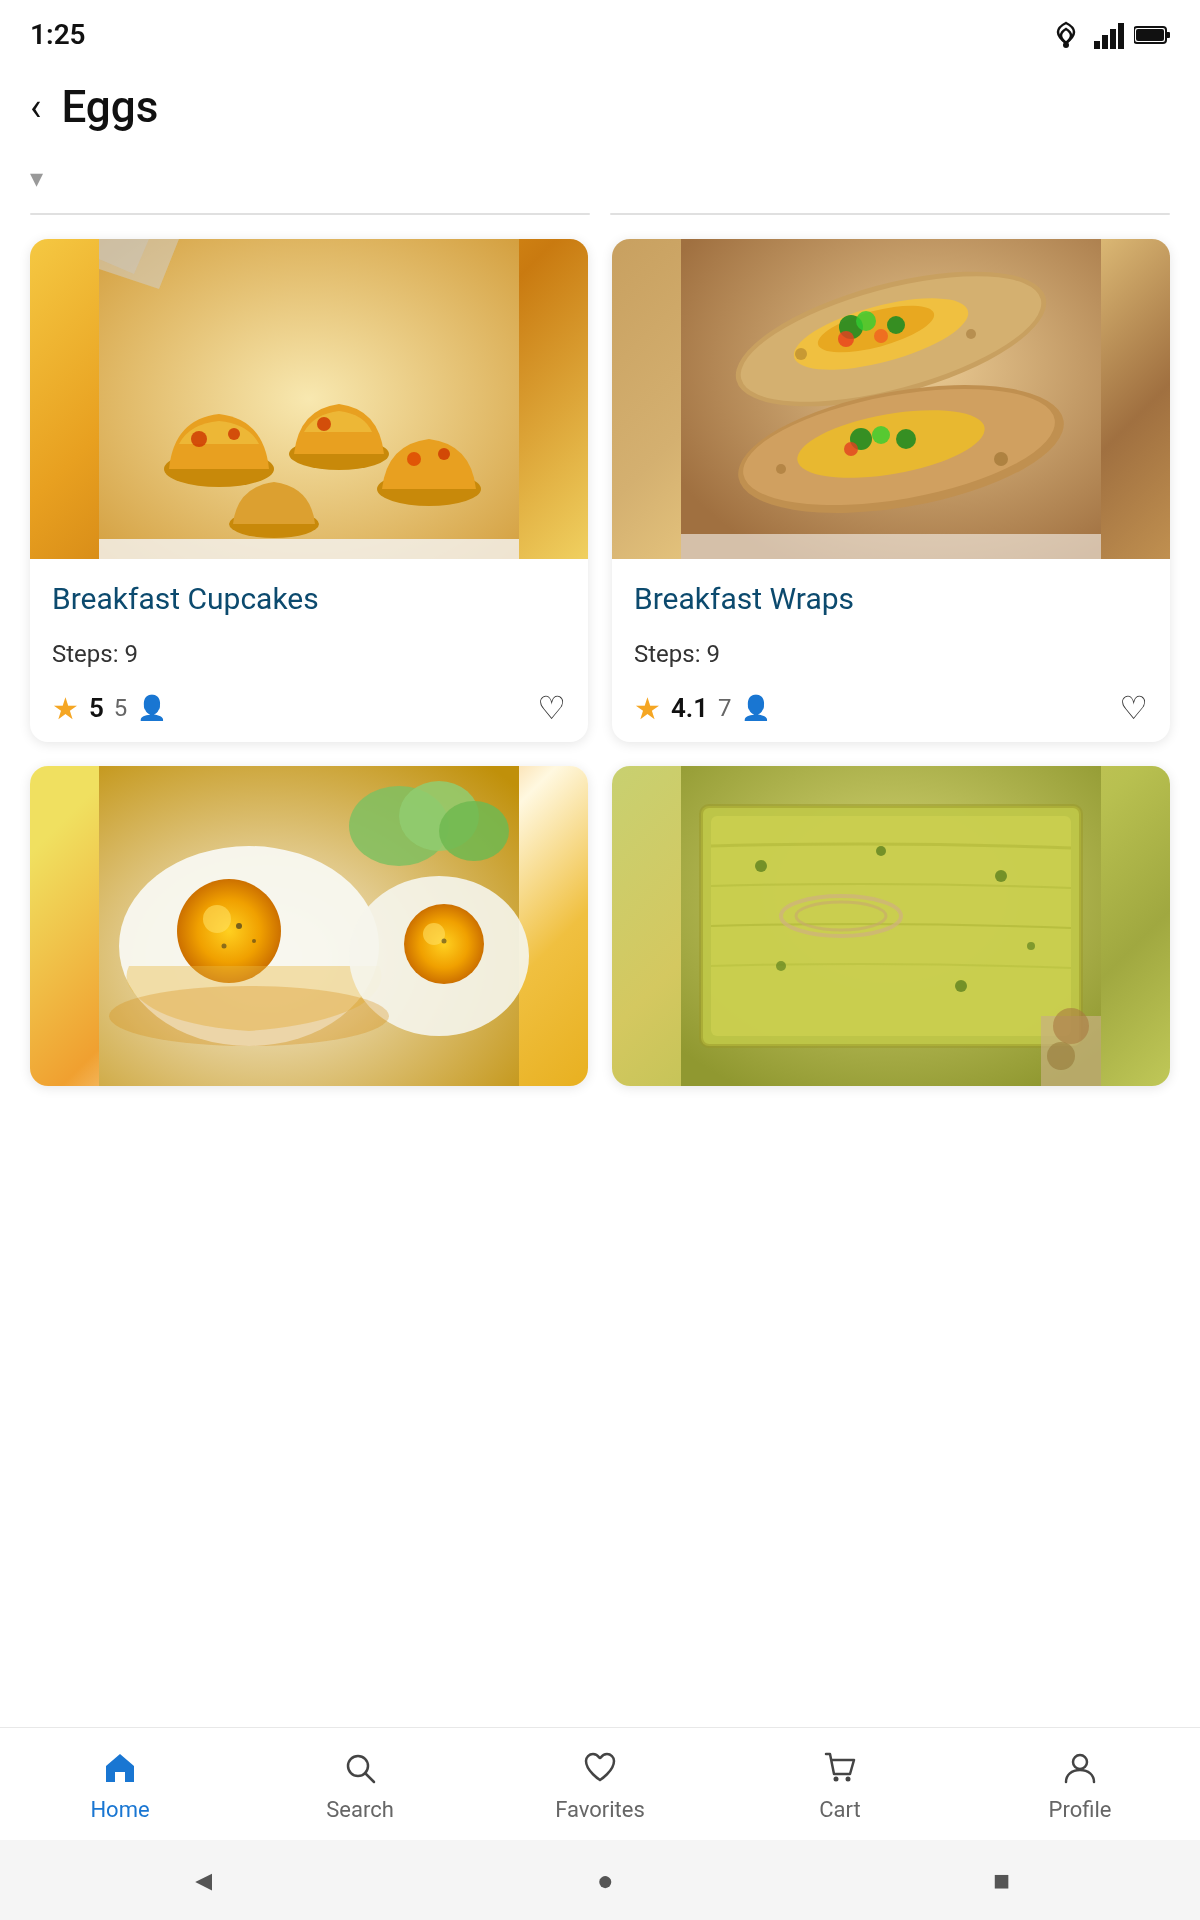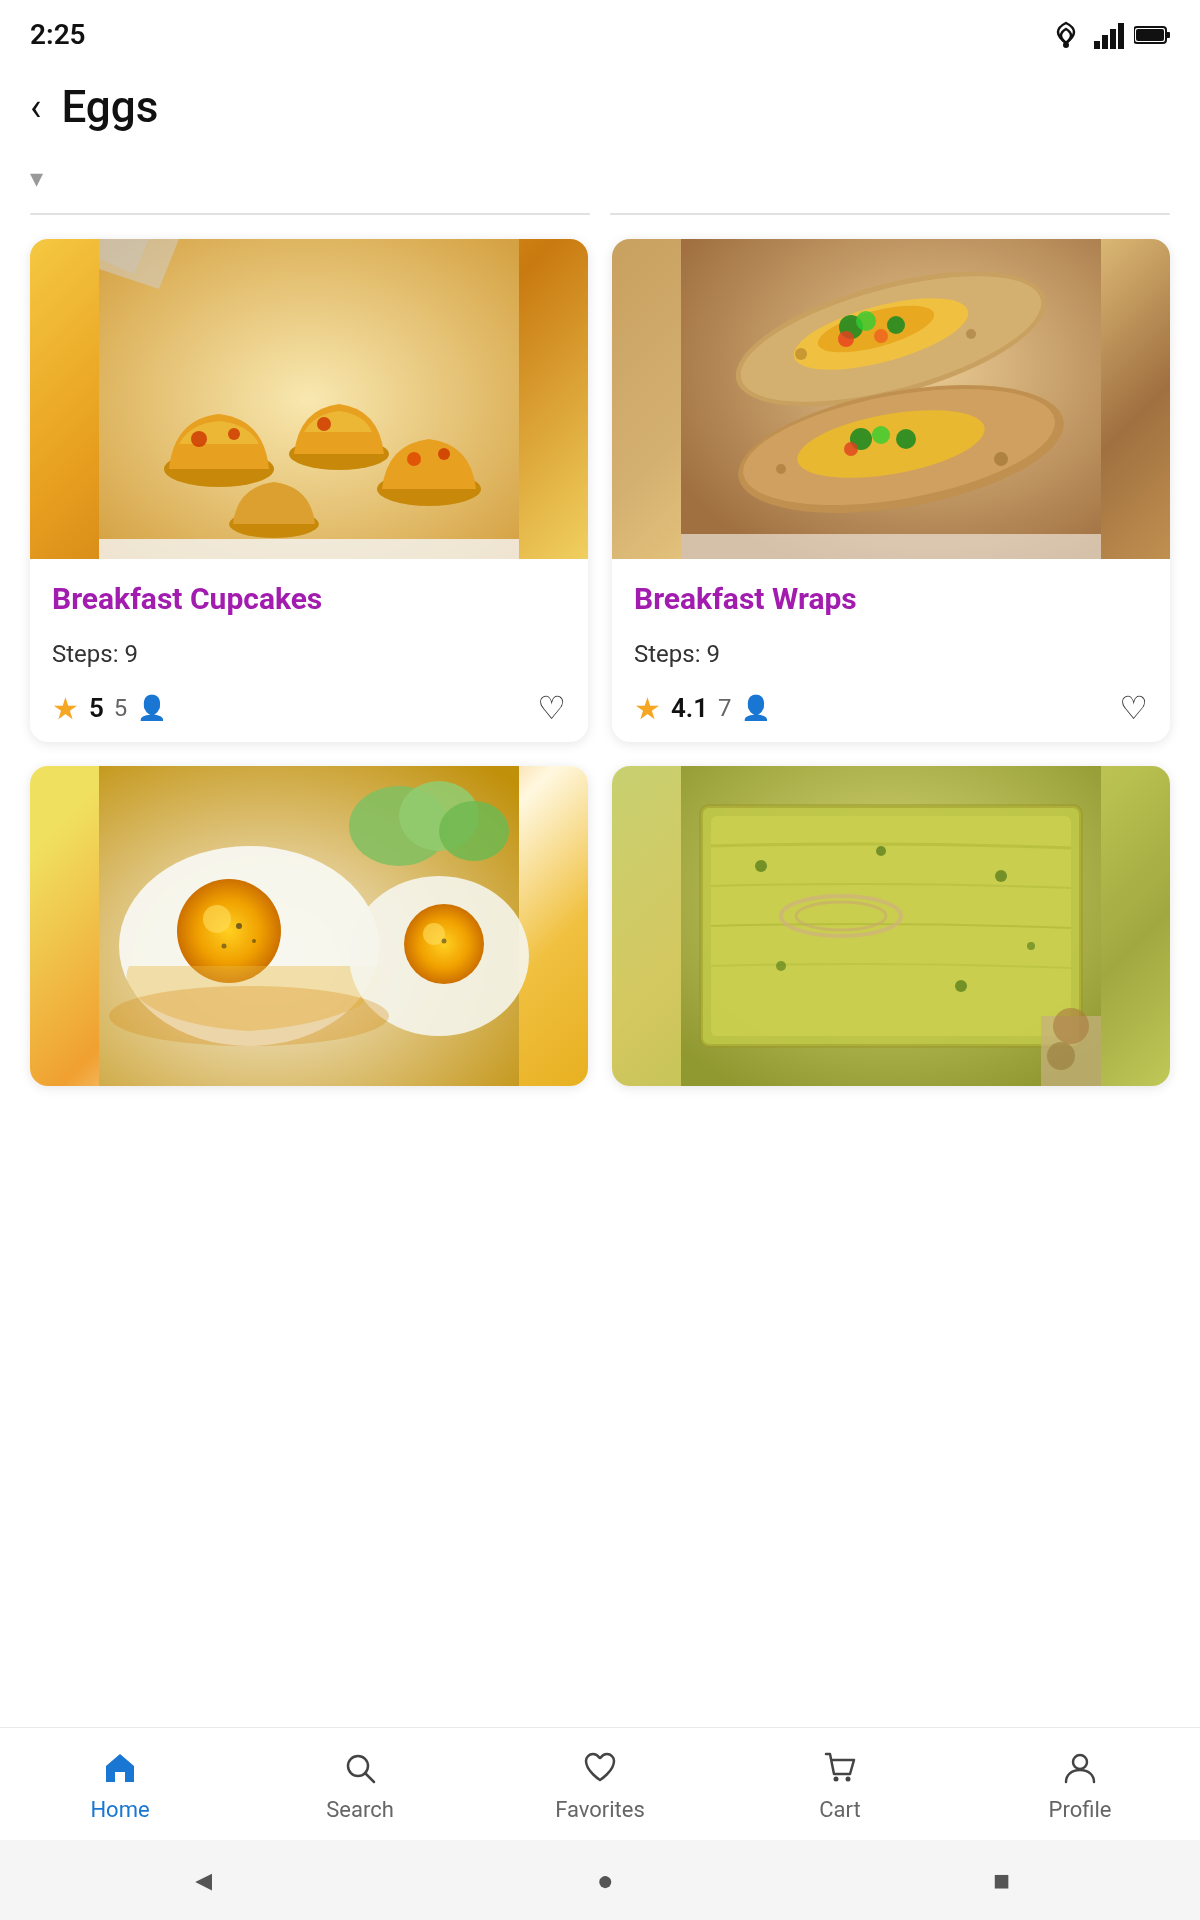--- a/index.html
+++ b/index.html
@@ -123,22 +123,22 @@
       height: 320px;
       position: relative;
       overflow: hidden;
     }
 
     .recipe-info {
       padding: 22px 22px 16px;
     }
     .recipe-name {
       font-size: 30px;
-      font-weight: 700;
-      color: #a21caf;
+      font-weight: 400;
+      color: #0c4a6e;
       margin-bottom: 18px;
     }
     .recipe-meta {
       font-size: 24px;
       color: #333;
       line-height: 1.7;
       margin-bottom: 16px;
     }
     .recipe-footer {
       display: flex;
@@ -234,21 +234,21 @@
     
     .food-canvas {
       width: 100%;
       height: 320px;
     }
   </style>
 </head>
 <body>
 
 <div class="status-bar">
-  <span class="status-time">2:25</span>
+  <span class="status-time">1:25</span>
   <div class="status-icons">
 
     <svg width="36" height="28" viewBox="0 0 36 28">
       <path d="M18 22 Q18 22 18 22" fill="#111"></path>
       <path d="M18 8 Q28 14 18 22 Q8 14 18 8Z" fill="none" stroke="#111" stroke-width="2.5"></path>
       <path d="M18 2 Q34 10 18 22 Q2 10 18 2Z" fill="none" stroke="#111" stroke-width="2.5"></path>
       <circle cx="18" cy="24" r="3" fill="#111"></circle>
     </svg>
 
     <svg width="30" height="28" viewBox="0 0 30 28">

